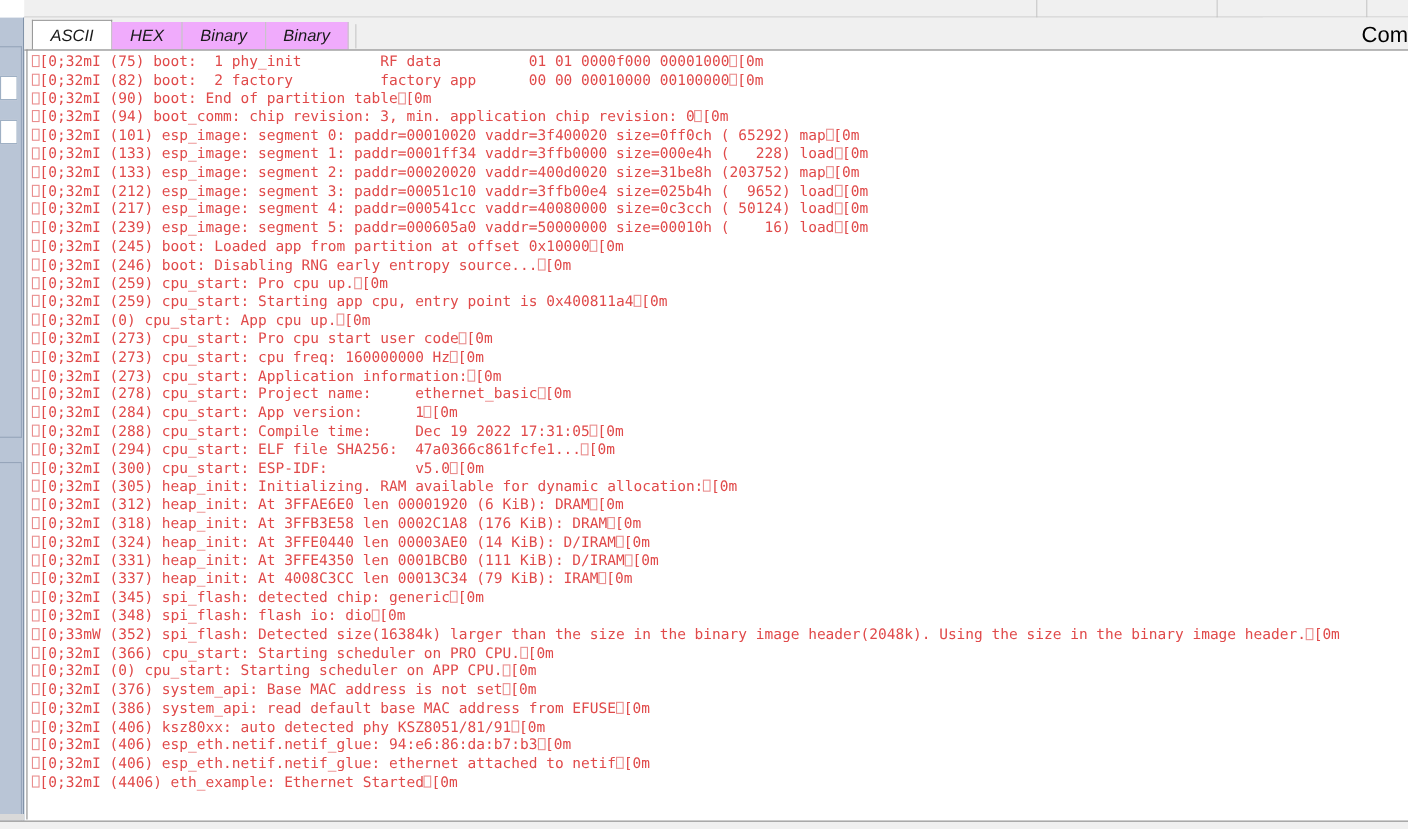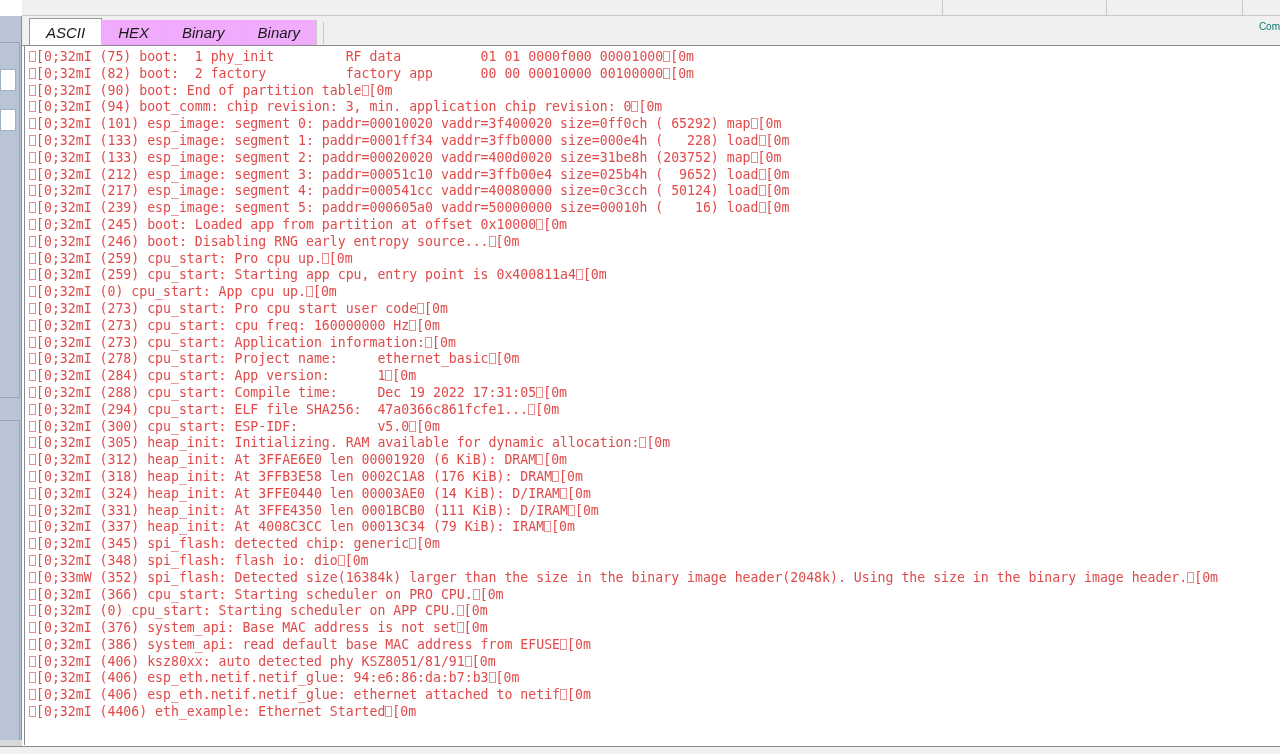--- a/index.html
+++ b/index.html
@@ -100,22 +100,22 @@
     top: 16px;
     width: 132px;
     height: 28px;
     background: #f0f0f0;
     box-sizing: border-box;
   }
   #right-header .label {
     position: absolute;
     right: 0px;
     top: 5px;
-    font-size: 10px;
-    color: #0f766e;
+    font-size: 20px;
+    color: #000000;
     white-space: nowrap;
     font-family: "Liberation Sans", sans-serif;
   }
 
   
   #tabstrip {
     position: absolute;
     left: 22px;
     top: 16px;
     width: 1258px;

